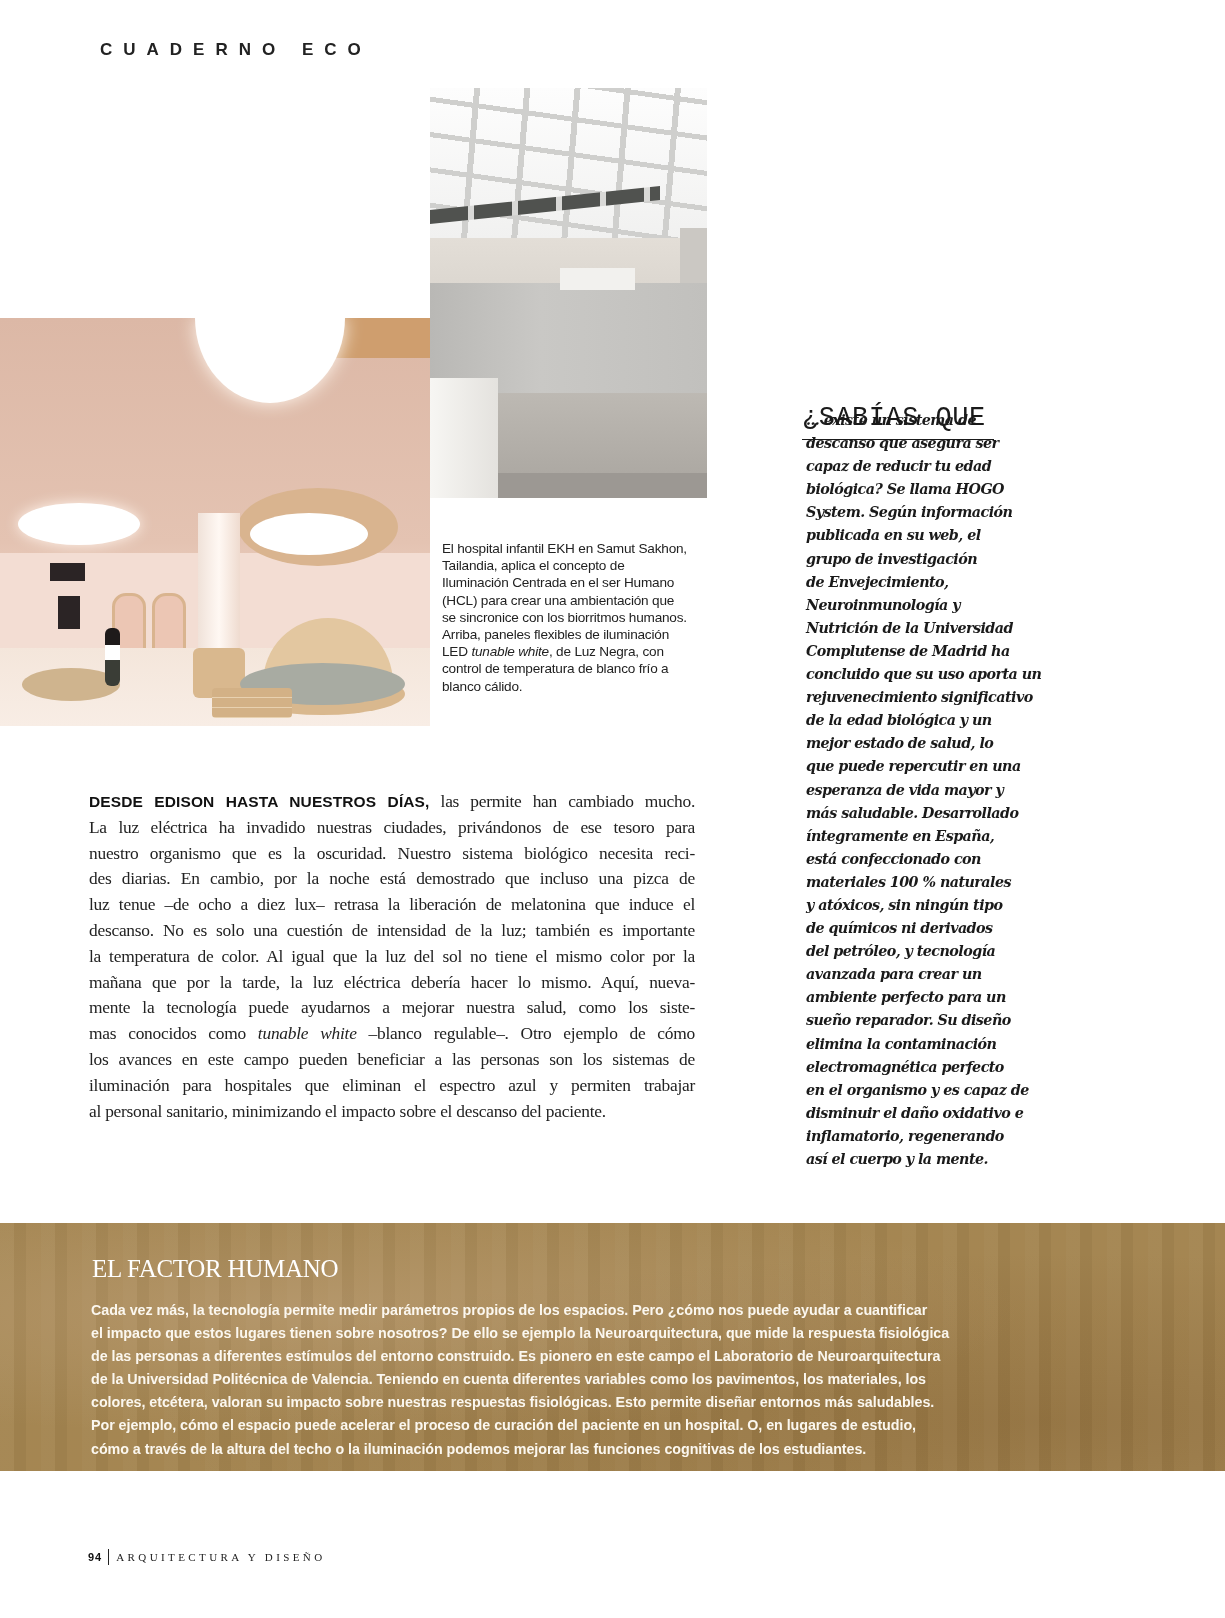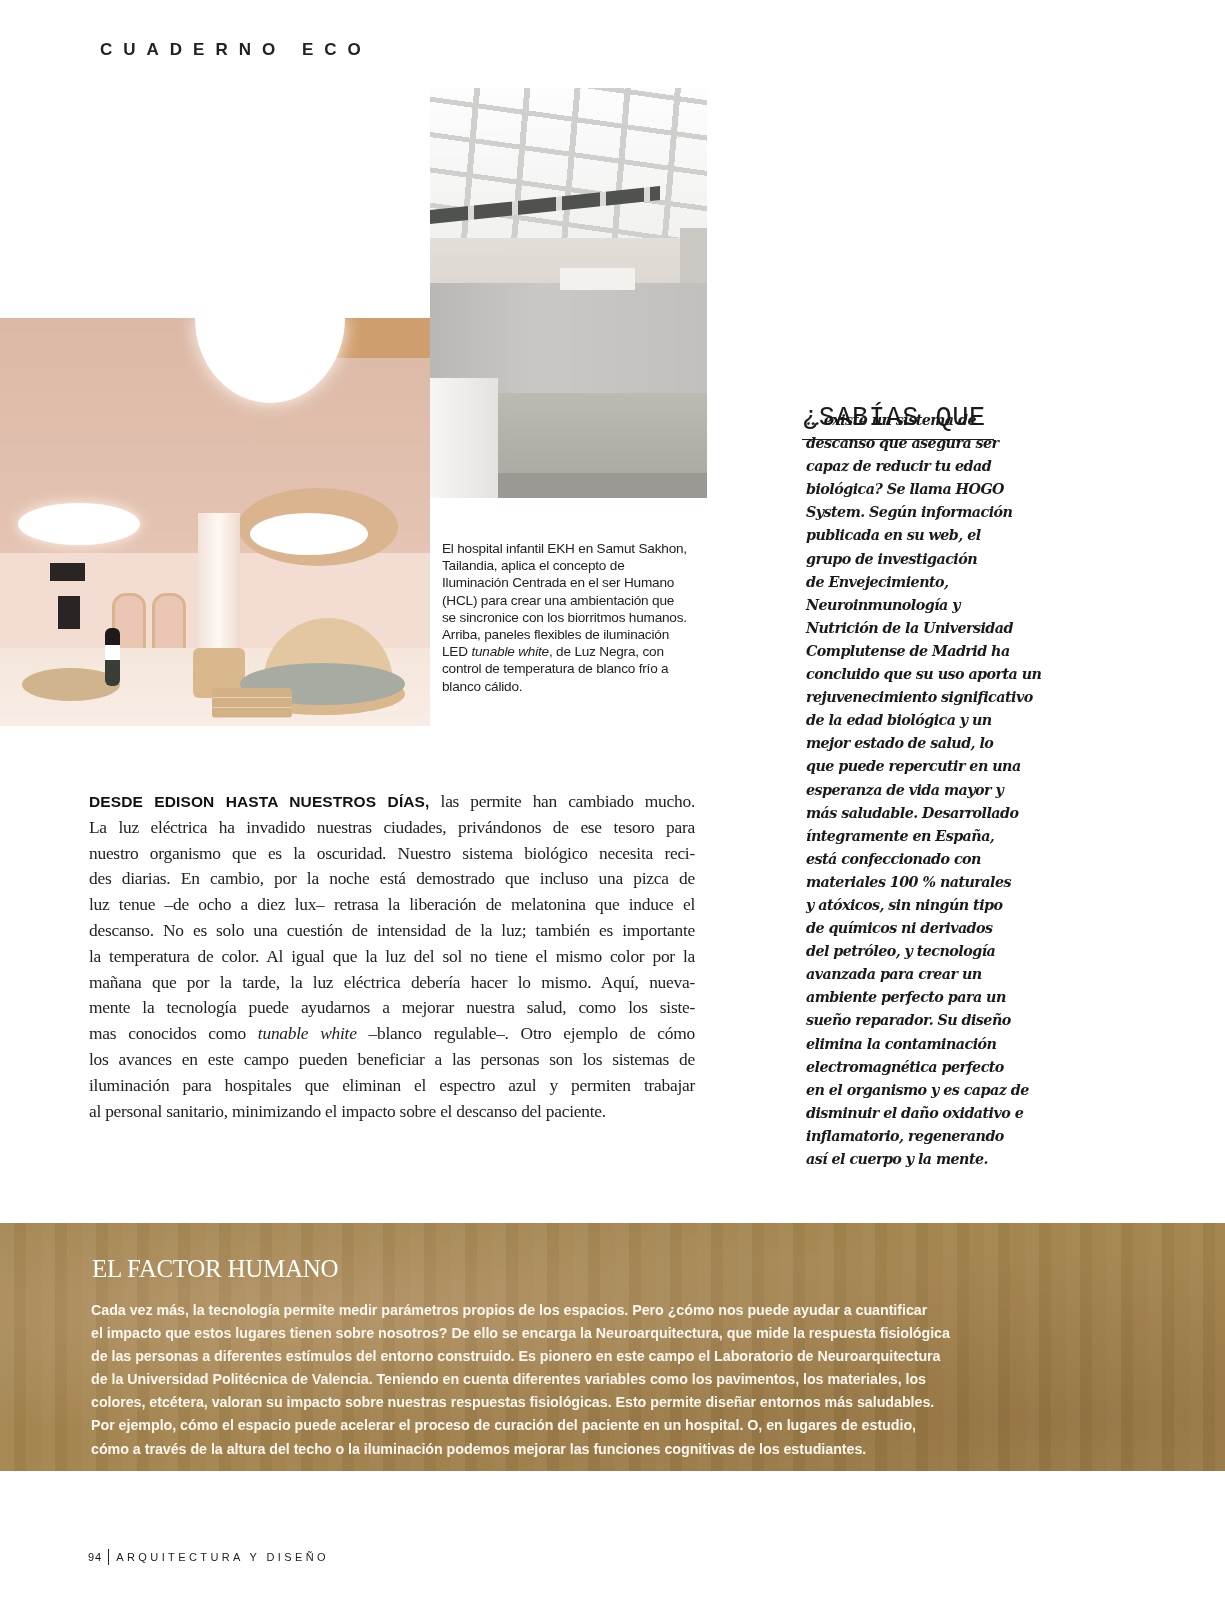--- a/index.html
+++ b/index.html
@@ -100,23 +100,23 @@
   }
   .band-body {
     position: absolute; left: 91px; top: 1299px; width: 960px;
     font-family: "Liberation Sans", sans-serif; font-weight: bold; font-size: 14.3px; line-height: 23.1px; color: #fbf7ef;
     letter-spacing: -0.05px;
   }
   .band-body .ln { display: block; white-space: nowrap; }
 
   
   .footer { position: absolute; left: 88px; top: 1549px; font-size: 11px; display: flex; align-items: center; }
-  .footer .pg { font-family: "Liberation Sans", sans-serif; font-weight: normal; letter-spacing: 1px; color: #111; text-align: center; }
+  .footer .pg { font-family: "Liberation Sans", sans-serif; font-weight: bold; letter-spacing: 1px; color: #111; text-align: center; }
   .footer .sep { width: 1px; height: 16px; background: #222; margin: 0 7px 0 6px; }
-  .footer .mag { font-family: Liberation Sans, sans-serif; letter-spacing: 3.4px; color: #222; }
+  .footer .mag { font-family: Liberation Serif, serif; letter-spacing: 3.4px; color: #222; }
 </style>
 </head>
 <body>
 
 <div class="section-label">CUADERNO ECO</div>
 
 <div class="photo photo-top" role="img" aria-label="Paneles flexibles de iluminación LED tunable white en un atrio">
   <div class="sky-ceiling"></div>
   <div class="sky-slot"></div>
   <div class="sky-wall"></div>
@@ -202,21 +202,21 @@
   <span class="ln"><span>mas conocidos como </span><span class="ital">tunable white</span><span> –blanco regulable–.  Otro ejemplo de cómo</span></span>
   <span class="ln">los avances en este campo pueden beneficiar a las personas son los sistemas de</span>
   <span class="ln">iluminación para hospitales que eliminan el espectro azul y permiten trabajar</span>
   <span class="ln last">al personal sanitario, minimizando el impacto sobre el descanso del paciente.</span>
 </div>
 
 <div class="band" style="background-color: rgb(163, 132, 79);"></div>
 <div class="band-title">EL FACTOR HUMANO</div>
 <div class="band-body">
   <span class="ln">Cada vez más, la tecnología permite medir parámetros propios de los espacios. Pero ¿cómo nos puede ayudar a cuantificar</span>
-  <span class="ln">el impacto que estos lugares tienen sobre nosotros? De ello se encarga la Neuroarquitectura, que mide la respuesta fisiológica</span>
+  <span class="ln">el impacto que estos lugares tienen sobre nosotros? De ello se ejemplo la Neuroarquitectura, que mide la respuesta fisiológica</span>
   <span class="ln">de las personas a diferentes estímulos del entorno construido. Es pionero en este campo el Laboratorio de Neuroarquitectura</span>
   <span class="ln">de la Universidad Politécnica de Valencia. Teniendo en cuenta diferentes variables como los pavimentos, los materiales, los</span>
   <span class="ln">colores, etcétera, valoran su impacto sobre nuestras respuestas fisiológicas. Esto permite diseñar entornos más saludables.</span>
   <span class="ln">Por ejemplo, cómo el espacio puede acelerar el proceso de curación del paciente en un hospital. O, en lugares de estudio,</span>
   <span class="ln">cómo a través de la altura del techo o la iluminación podemos mejorar las funciones cognitivas de los estudiantes.</span>
 </div>
 
 <div class="footer">
   <span class="pg">94</span>
   <span class="sep"></span>

